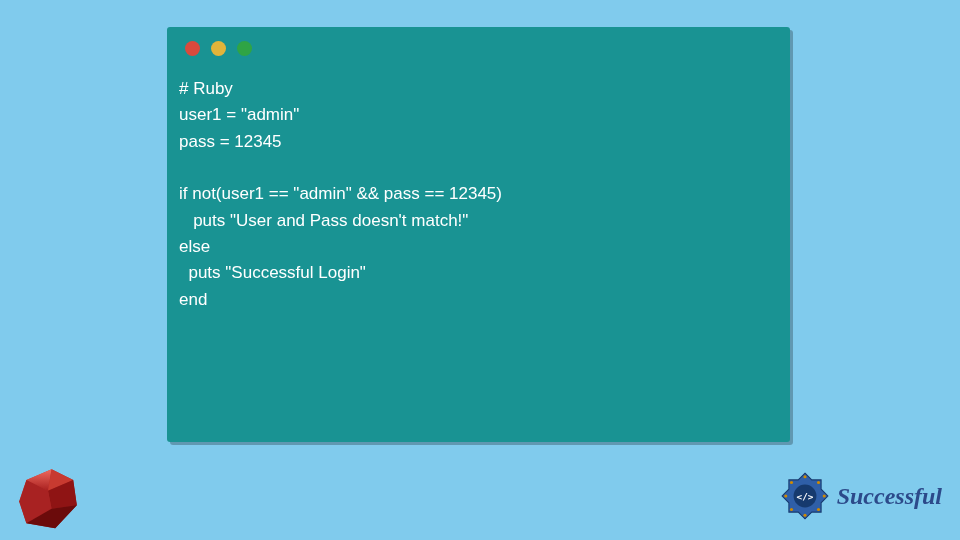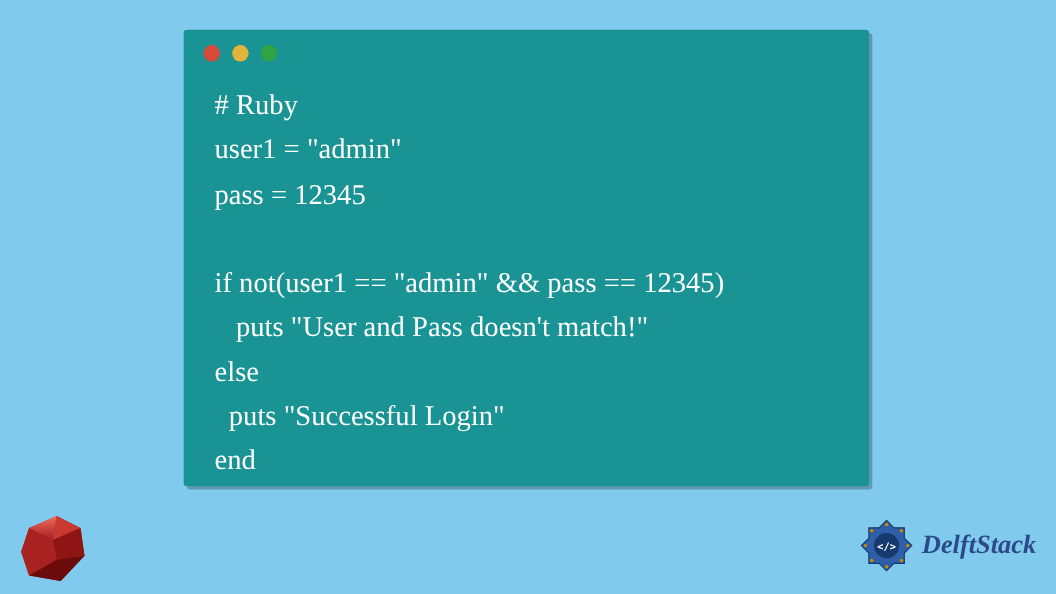--- a/index.html
+++ b/index.html
@@ -29,26 +29,26 @@
   }
   .dot {
     width: 15px;
     height: 15px;
     border-radius: 50%;
   }
   .dot-red    { background: #d94a3d; }
   .dot-yellow { background: #e2b43a; }
   .dot-green  { background: #2fa445; }
   .code-body {
-    padding: 14px 28px 20px 28px;
+    padding: 14px 28px 20px 12px;
     color: #ffffff;
-    font-size: 26px;
+    font-size: 17px;
     line-height: 1.55;
     white-space: pre;
-    font-family: Liberation Serif, serif;
+    font-family: Liberation Sans, sans-serif;
   }
   .ruby-icon {
     position: absolute;
     left: 12px;
     bottom: 6px;
     width: 72px;
     height: 72px;
   }
   .delftstack {
     position: absolute;
@@ -118,14 +118,14 @@
       <circle cx="0" cy="-37" r="3" fill="#d08a00"></circle>
       <circle cx="26" cy="-26" r="3" fill="#d08a00"></circle>
       <circle cx="37" cy="0" r="3" fill="#d08a00"></circle>
       <circle cx="26" cy="26" r="3" fill="#d08a00"></circle>
       <circle cx="0" cy="37" r="3" fill="#d08a00"></circle>
       <circle cx="-26" cy="26" r="3" fill="#d08a00"></circle>
       <circle cx="-37" cy="0" r="3" fill="#d08a00"></circle>
       <circle cx="-26" cy="-26" r="3" fill="#d08a00"></circle>
     </g>
   </svg>
-  <span class="delftstack-text">DelftStack</span>
+  <span class="delftstack-text">Successful</span>
 </div>
 
 </body></html>

